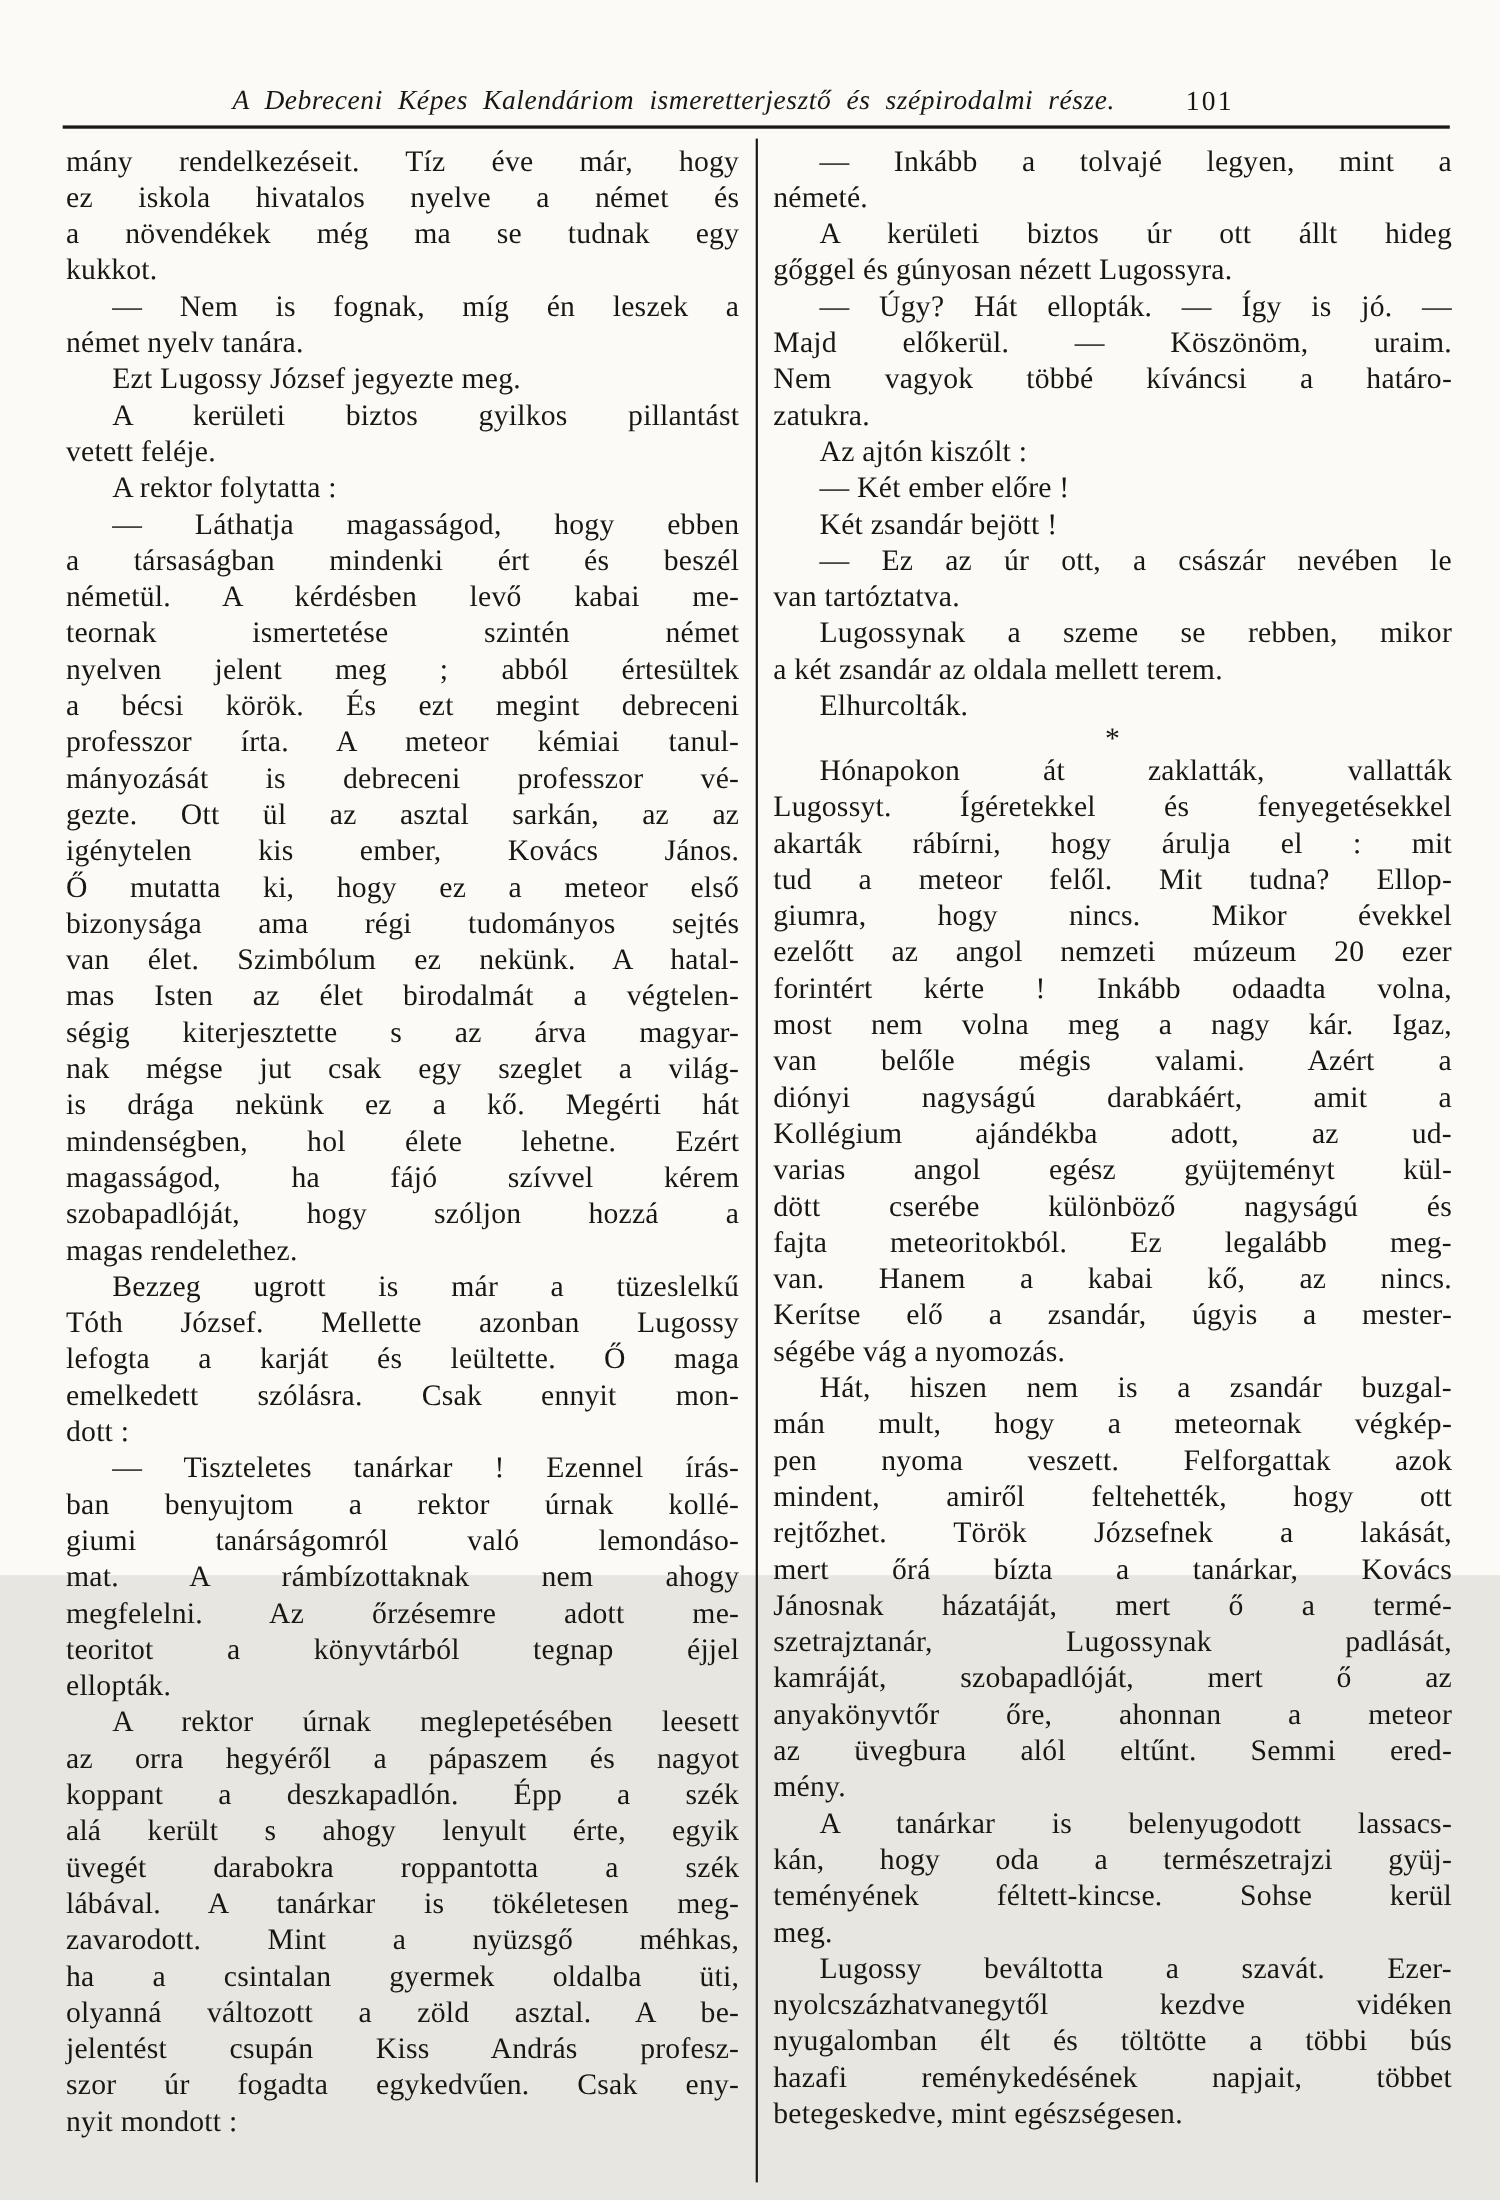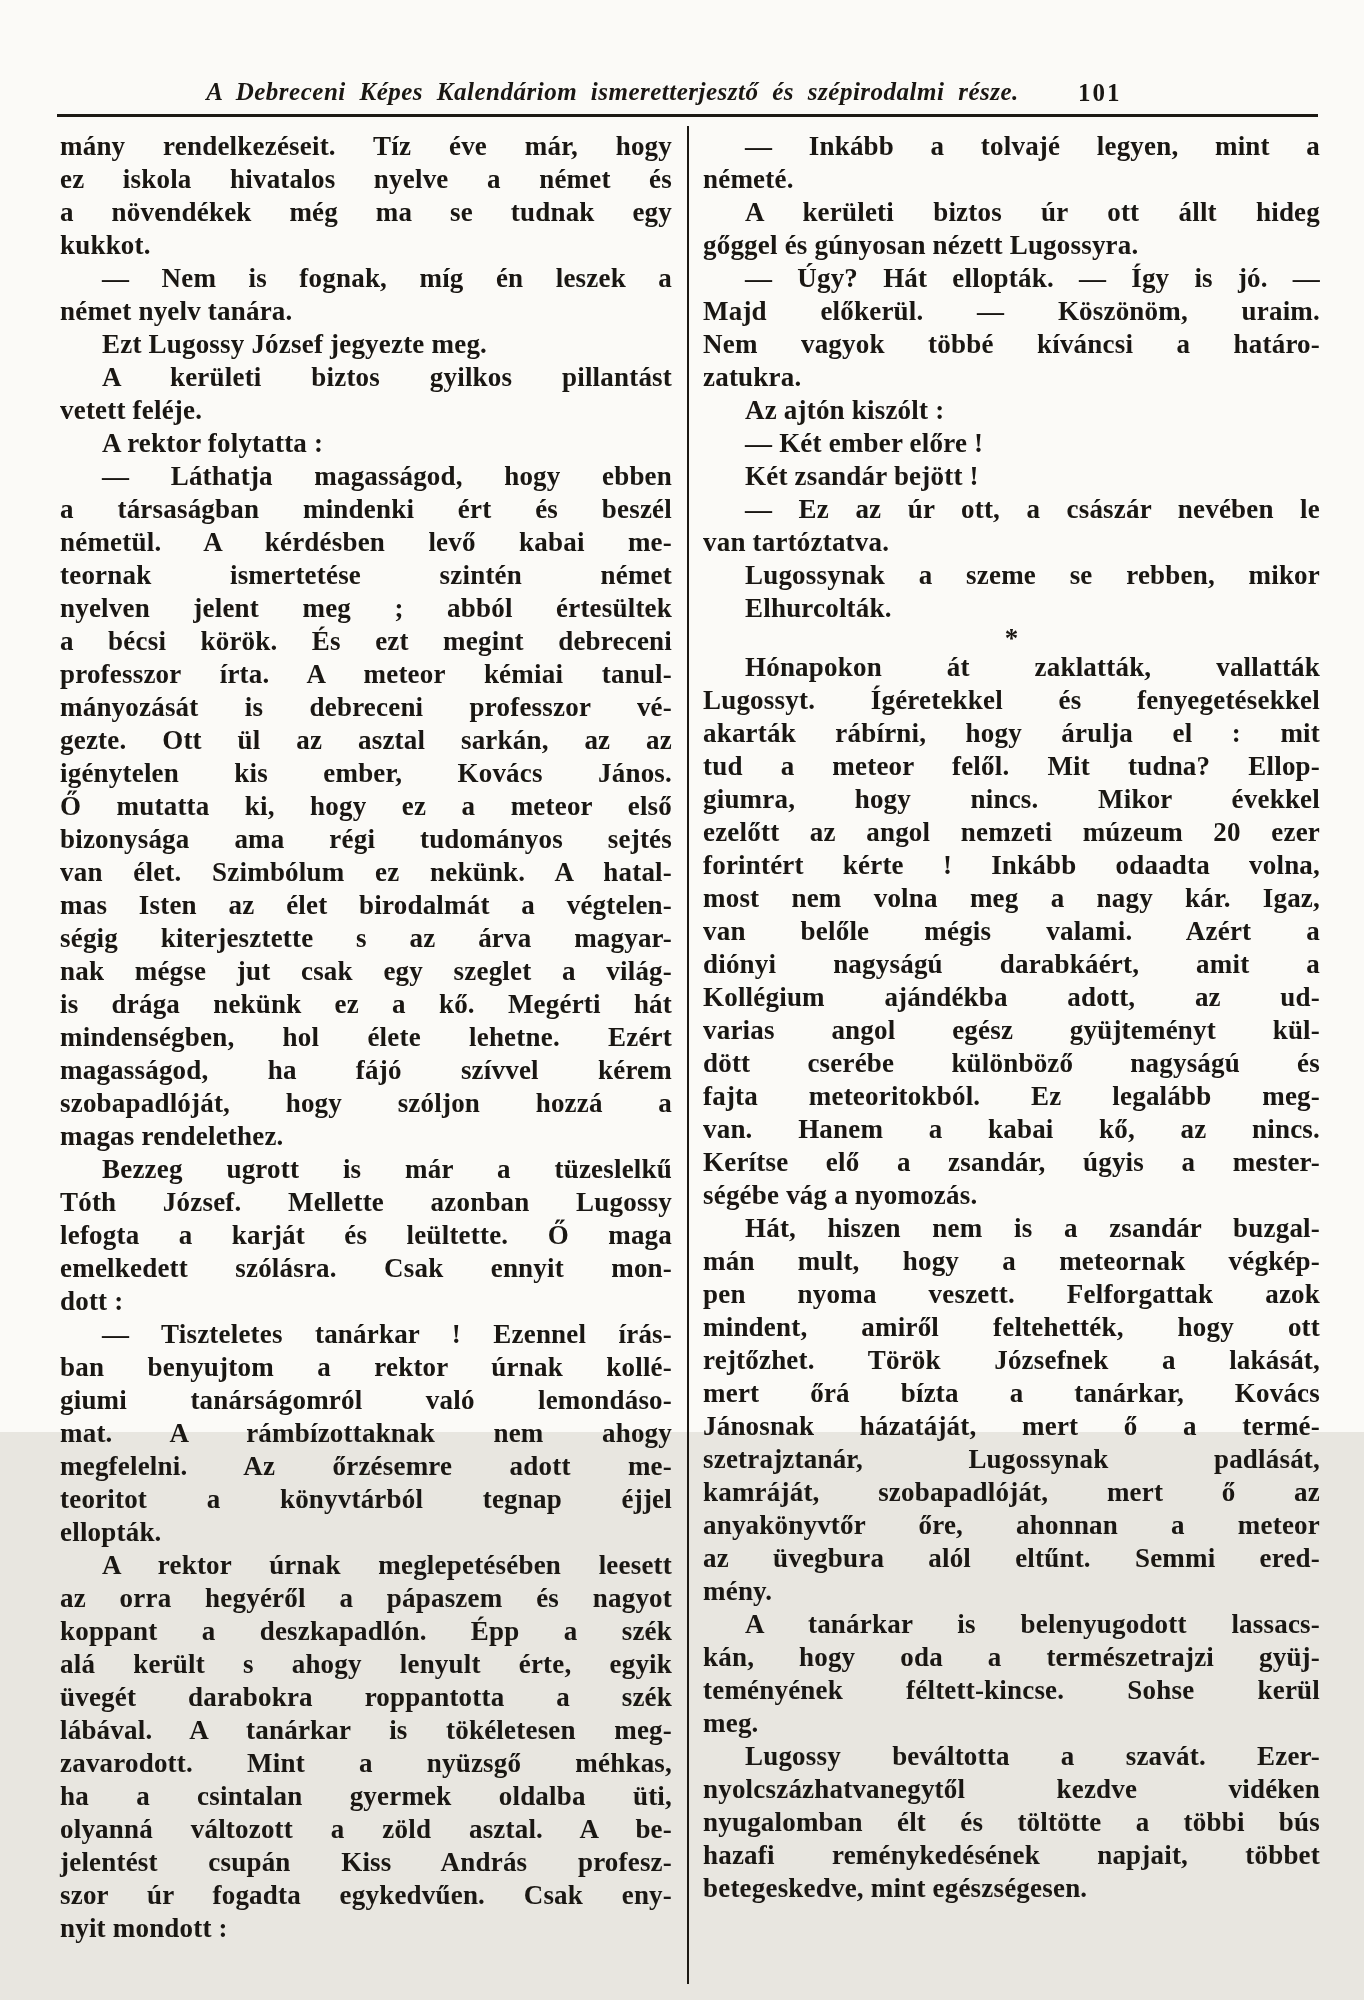--- a/index.html
+++ b/index.html
@@ -7,21 +7,20 @@
     --ink:#1a1713;
     --rule:#1c1914;
   }
   html,body{margin:0;padding:0;}
   body{width:1364px;height:2000px;overflow:hidden;background:#e8e6e0;}
   .page{
     position:relative;width:1364px;height:1432px;
     background:var(--paper);
     color:var(--ink);
     font-family:"Liberation Serif","DejaVu Serif",serif;
-    font-weight:bold;
   }
   .header{position:absolute;left:60px;top:76px;width:1258px;height:36px;}
   .title{
     position:absolute;left:85px;top:0;width:935px;
     font-style:italic;font-size:25px;line-height:32px;
     letter-spacing:0.5px;word-spacing:7px;
     text-align:center;white-space:nowrap;
   }
   .pagenum{
     position:absolute;left:1018px;top:1px;
@@ -158,20 +157,21 @@
       </div>
       <div class="para">
         <div class="line ind">Két zsandár bejött !</div>
       </div>
       <div class="para">
         <div class="line just ind">— Ez az úr ott, a császár nevében le</div>
         <div class="line">van tartóztatva.</div>
       </div>
       <div class="para">
         <div class="line just ind">Lugossynak a szeme se rebben, mikor</div>
+        <div class="line">a két zsandár az oldala mellett terem.</div>
       </div>
       <div class="para">
         <div class="line ind">Elhurcolták.</div>
       </div>
       <div class="separator">*</div>
       <div class="para">
         <div class="line just ind">Hónapokon át zaklatták, vallatták</div>
         <div class="line just">Lugossyt. Ígéretekkel és fenyegetésekkel</div>
         <div class="line just">akarták rábírni, hogy árulja el : mit</div>
         <div class="line just">tud a meteor felől. Mit tudna? Ellop-</div>

